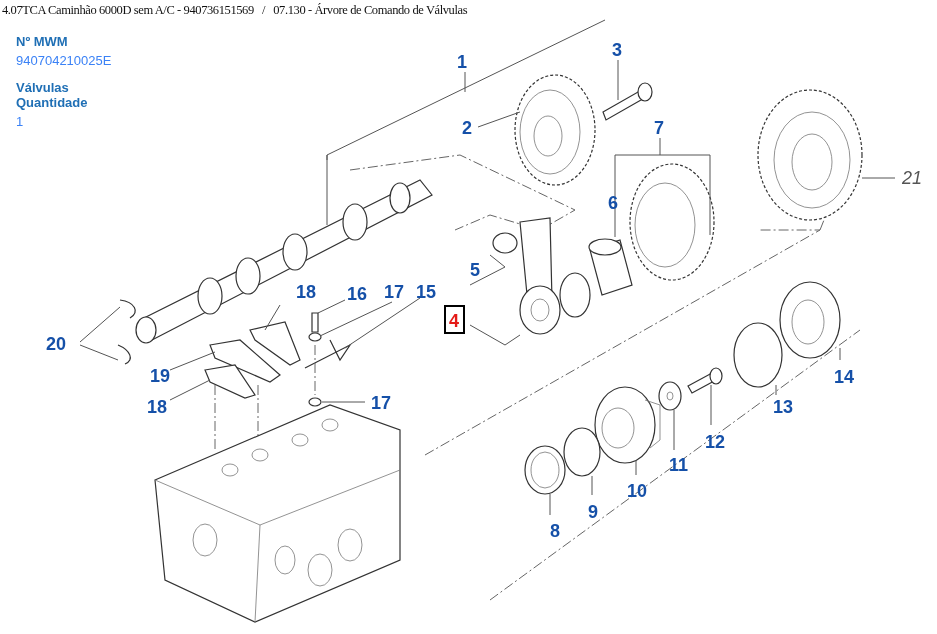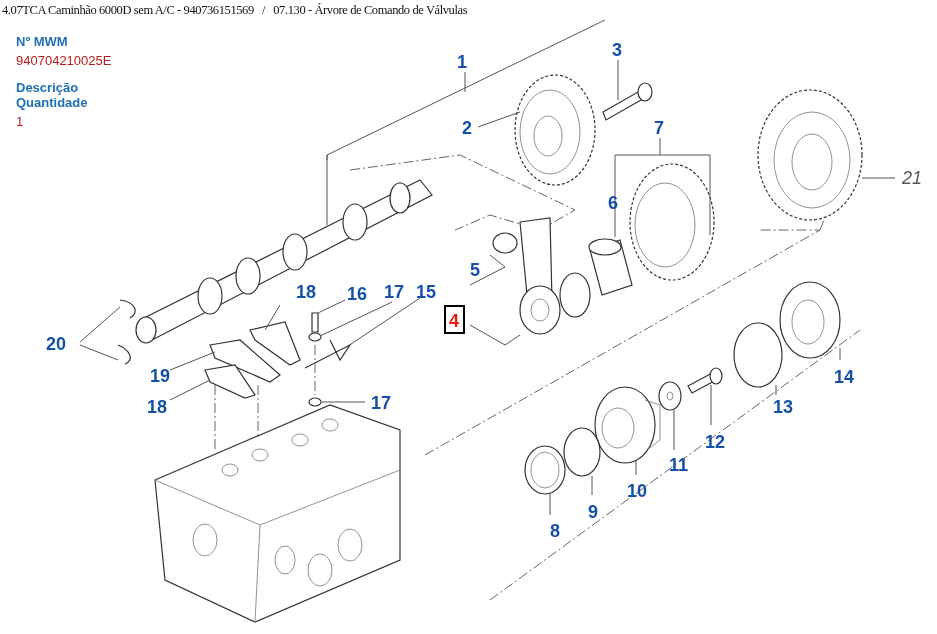--- a/index.html
+++ b/index.html
@@ -1,20 +1,20 @@
 <!DOCTYPE html>
 <html><head>
 <meta charset="utf-8">
 <style>
   html, body { margin: 0; padding: 0; background: #ffffff; }
   body { width: 937px; height: 634px; position: relative; overflow: hidden; font-family: "Liberation Sans", sans-serif; }
   .breadcrumb { position: absolute; left: 2px; top: 3px; font-size: 12.5px; color: #111; white-space: nowrap; font-family: Liberation Serif, serif; letter-spacing: -0.4px; }
   .info { position: absolute; left: 16px; top: 34px; }
   .info .lbl { color: #1f6fb5; font-weight: bold; font-size: 13px; margin: 0; }
-  .info .val { color: #b91c1c; font-size: 13px; margin: 4px 0 12px 0; }
+  .info .val { color: #3b82f6; font-size: 13px; margin: 4px 0 12px 0; }
   svg.diagram { position: absolute; left: 0; top: 0; }
   .callout { font-family: "Liberation Sans", sans-serif; font-weight: bold; font-size: 18px; fill: #1550a8; }
   .callout-grey { font-family: "Liberation Sans", sans-serif; font-style: italic; font-size: 18px; fill: #555; }
   .callout-sel { font-family: "Liberation Sans", sans-serif; font-weight: bold; font-size: 18px; fill: #e41b17; }
   .ln { stroke: #555; stroke-width: 1; fill: none; }
   .part { stroke: #333; stroke-width: 1.2; fill: #fff; }
   .partl { stroke: #777; stroke-width: 0.8; fill: none; }
   .dash { stroke: #666; stroke-width: 1; fill: none; stroke-dasharray: 10 3 2 3; }
 </style>
 </head>
@@ -22,21 +22,21 @@
 
 <div class="breadcrumb">
   <span>4.07TCA Caminhão 6000D sem A/C - 940736151569</span>
   <span>&nbsp;&nbsp;<span>/</span>&nbsp;&nbsp;</span>
   <span>07.130 - Árvore de Comando de Válvulas</span>
 </div>
 
 <div class="info">
   <p class="lbl">Nº MWM</p>
   <p class="val">940704210025E</p>
-  <p class="lbl">Descrição</p>
+  <p class="lbl">Válvulas</p>
   <p class="lbl">Quantidade</p>
   <p class="val">1</p>
 </div>
 
 <svg class="diagram" width="937" height="634" viewBox="0 0 937 634">
 
   <polyline class="ln" points="327,160 327,155 605,20"></polyline>
   <line class="ln" x1="465" y1="72" x2="465" y2="92"></line>
   <line class="ln" x1="327" y1="155" x2="327" y2="225"></line>
 

